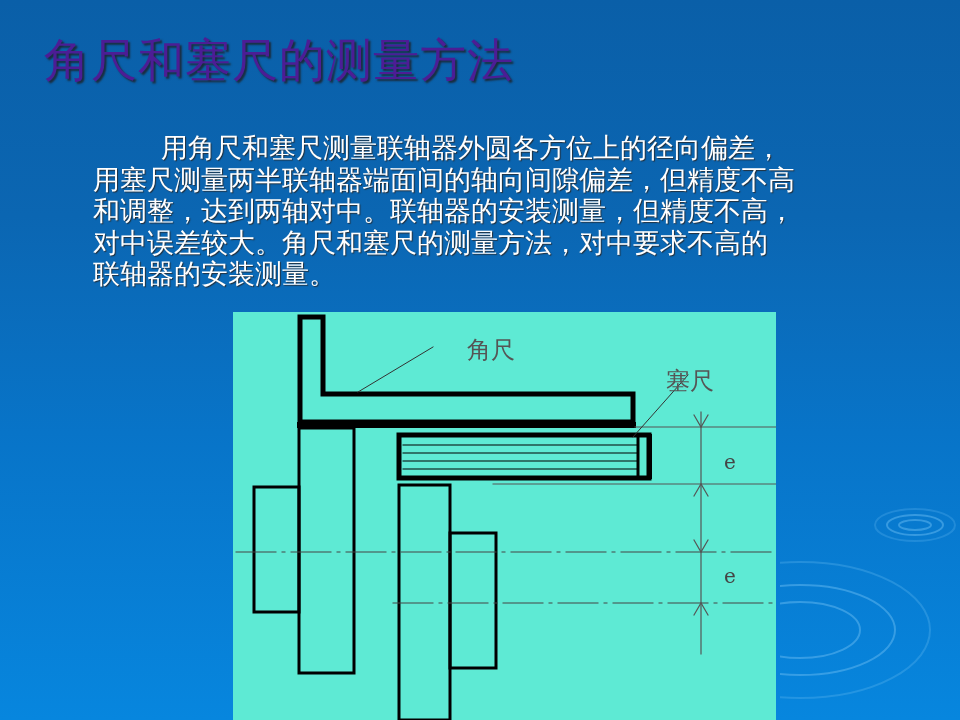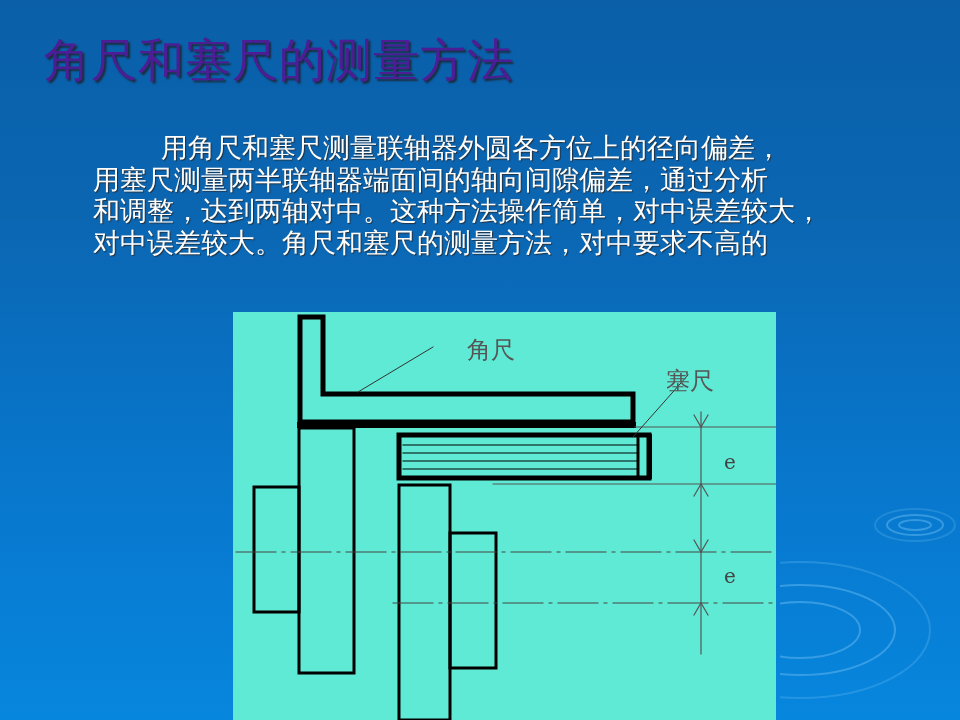--- a/index.html
+++ b/index.html
@@ -32,23 +32,24 @@
   .figure svg { position:absolute; left:0; top:0; }
   .ripples { position:absolute; left:780px; top:450px; width:180px; height:270px; }
 </style>
 </head>
 <body>
 
 <div class="slide-title">角尺和塞尺的测量方法</div>
 
 <div class="body-text">
   <span class="line indent">用角尺和塞尺测量联轴器外圆各方位上的径向偏差，</span>
-  <span class="line">用塞尺测量两半联轴器端面间的轴向间隙偏差，通过分析</span>
-  <span class="line">和调整，达到两轴对中。这种方法操作简单，对中误差较大，</span>
+  <span class="line">用塞尺测量两半联轴器端面间的轴向间隙偏差，但精度不高</span>
+  <span class="line">和调整，达到两轴对中。联轴器的安装测量，但精度不高，</span>
   <span class="line">对中误差较大。角尺和塞尺的测量方法，对中要求不高的</span>
+  <span class="line">联轴器的安装测量。</span>
 </div>
 
 <div class="figure">
   <svg width="543" height="408" viewBox="0 0 543 408" xmlns="http://www.w3.org/2000/svg">
     <g fill="none" stroke="#000" stroke-linecap="square">
 
       <path d="M67 5 L90 5 L90 82 L400 82 L400 110 L67 110 Z" stroke-width="5"></path>
       <line x1="67" y1="113" x2="400" y2="113" stroke-width="6"></line>
 
       <rect x="66" y="116" width="55" height="245" stroke-width="3"></rect>

